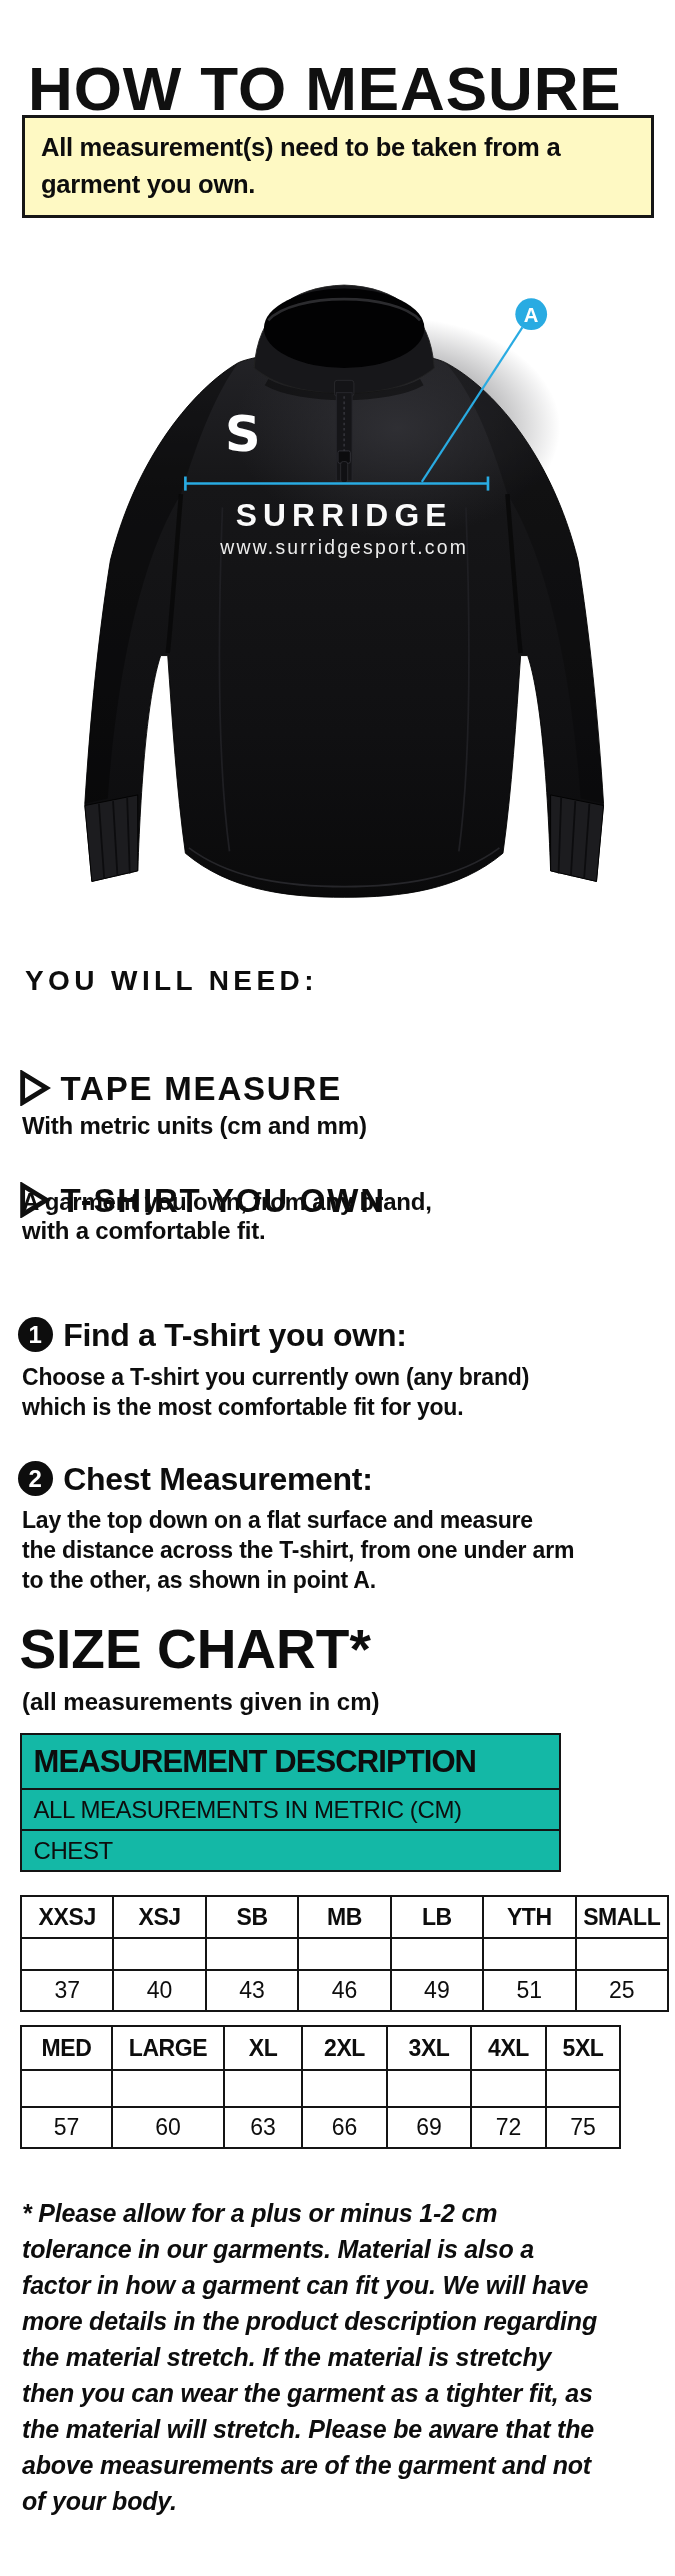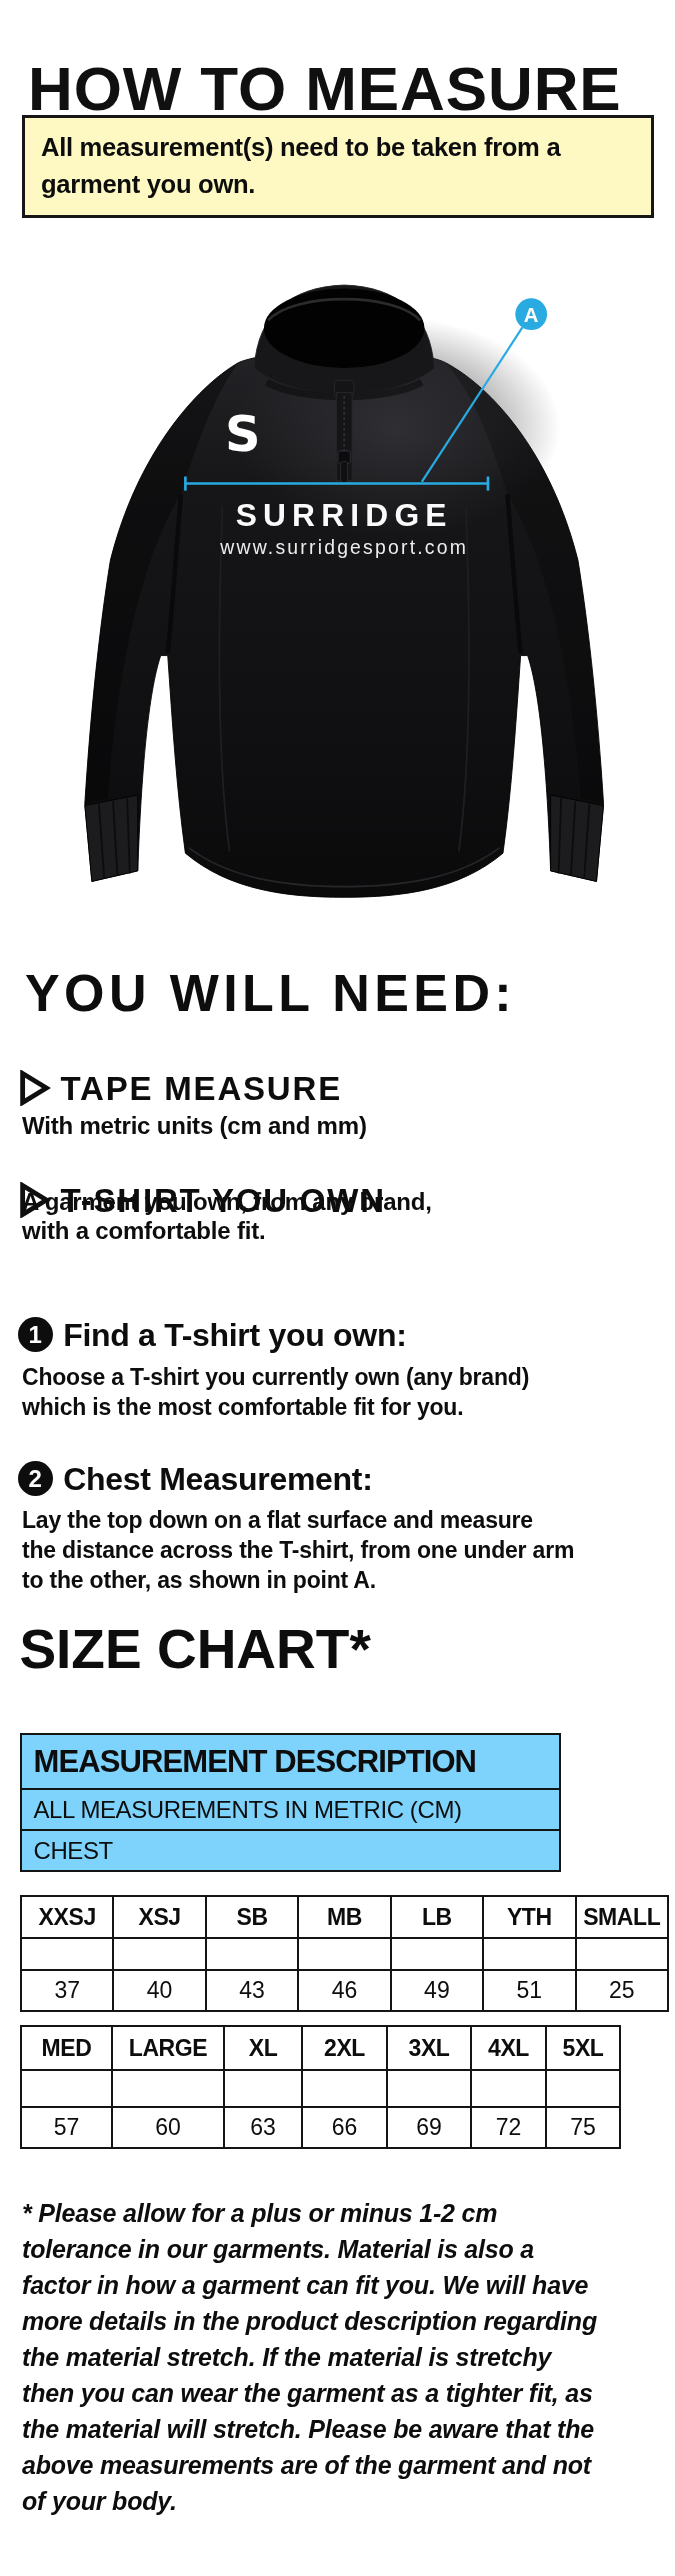--- a/index.html
+++ b/index.html
@@ -9,21 +9,21 @@
   .preline{white-space:pre-line;}
 
   #page-title{left:28px;top:16px;font-size:62px;line-height:1;font-weight:bold;letter-spacing:0.9px;color:#101010;}
 
   #notice-box{left:22px;top:115px;width:632px;box-sizing:border-box;border:3.5px solid #161616;
               padding:10.6px 16px 12.4px 16px;background:#fef9c3;}
   #notice-box p{margin:0;font-size:25.6px;font-weight:bold;line-height:37px;letter-spacing:-0.3px;width:582px;}
 
   #garment-figure{left:0;top:278px;}
 
-  #you-will-need-heading{left:25px;top:967px;font-size:52px;font-weight:bold;letter-spacing:4.4px;line-height:1;}
+  #you-will-need-heading{left:25px;top:967px;font-size:28px;font-weight:bold;letter-spacing:4.4px;line-height:1;}
 
   .need-item{display:flex;align-items:center;gap:10px;}
   #need-item-1{left:17.6px;top:1070px;}
   #need-item-2{left:17.6px;top:1182px;}
   .need-title{font-size:33px;font-weight:bold;letter-spacing:1.8px;line-height:1;}
   .need-desc{margin:0;font-size:24px;font-weight:bold;line-height:29px;letter-spacing:-0.2px;}
   #need-desc-1{left:22px;top:1111px;}
   #need-desc-2{left:22px;top:1187px;}
 
   .step-head{display:flex;align-items:center;gap:10.6px;}
@@ -32,21 +32,21 @@
   .step-badge{width:35px;height:35px;border-radius:50%;background:#0d0d0d;color:#fff;
               font-size:24px;font-weight:bold;line-height:35px;text-align:center;flex:0 0 35px;}
   .step-title{font-size:32px;font-weight:bold;letter-spacing:-0.3px;line-height:1;}
   .step-desc{margin:0;font-size:23px;font-weight:bold;line-height:30px;letter-spacing:-0.2px;}
   #step-1-desc{left:22px;top:1362px;}
   #step-2-desc{left:22px;top:1505px;}
 
   #size-chart-heading{left:19.4px;top:1622px;font-size:55px;font-weight:bold;letter-spacing:0px;line-height:1;}
   #size-chart-subheading{left:22px;top:1690px;font-size:24px;font-weight:bold;line-height:1;}
 
-  #desc-table{left:20px;top:1733px;width:541px;box-sizing:border-box;border:2.6px solid #141414;background:#7dd3fc;}
+  #desc-table{left:20px;top:1733px;width:541px;box-sizing:border-box;border:2.6px solid #141414;background:#14b8a6;}
   #desc-table .dt-row{box-sizing:border-box;padding-left:11.5px;display:flex;align-items:center;}
   #dt-header{height:55px;border-bottom:2.6px solid #141414;font-size:31px;font-weight:bold;letter-spacing:-0.9px;}
   #dt-row-metric{height:41px;border-bottom:2.6px solid #141414;font-size:24px;font-weight:normal;letter-spacing:-0.4px;}
   #dt-row-chest{height:39px;font-size:24px;font-weight:normal;letter-spacing:-0.4px;}
 
   table.size-table{border-collapse:collapse;table-layout:fixed;background:#fff;}
   table.size-table th,table.size-table td{border:2.6px solid #141414;text-align:center;padding:6px;}
   table.size-table th{font-size:23px;font-weight:bold;letter-spacing:-0.4px;}
   table.size-table td{font-size:23px;font-weight:normal;}
   #size-table-1{left:20px;top:1895px;width:649px;}
@@ -162,20 +162,21 @@
 
   <div class="abs step-head" id="step-2-head">
     <span class="step-badge">2</span>
     <span class="step-title">Chest Measurement:</span>
   </div>
   <p class="abs step-desc preline" id="step-2-desc">Lay the top down on a flat surface and measure
 the distance across the T-shirt, from one under arm
 to the other, as shown in point A.</p>
 
   <h2 class="abs" id="size-chart-heading" style="margin:0;">SIZE CHART*</h2>
+  <p class="abs" id="size-chart-subheading" style="margin:0;">(all measurements given in cm)</p>
 
   <div class="abs" id="desc-table">
     <div class="dt-row" id="dt-header">MEASUREMENT DESCRIPTION</div>
     <div class="dt-row" id="dt-row-metric">ALL MEASUREMENTS IN METRIC (CM)</div>
     <div class="dt-row" id="dt-row-chest">CHEST</div>
   </div>
 
   <table class="abs size-table" id="size-table-1">
     <tbody>
         <tr class="hdr">

